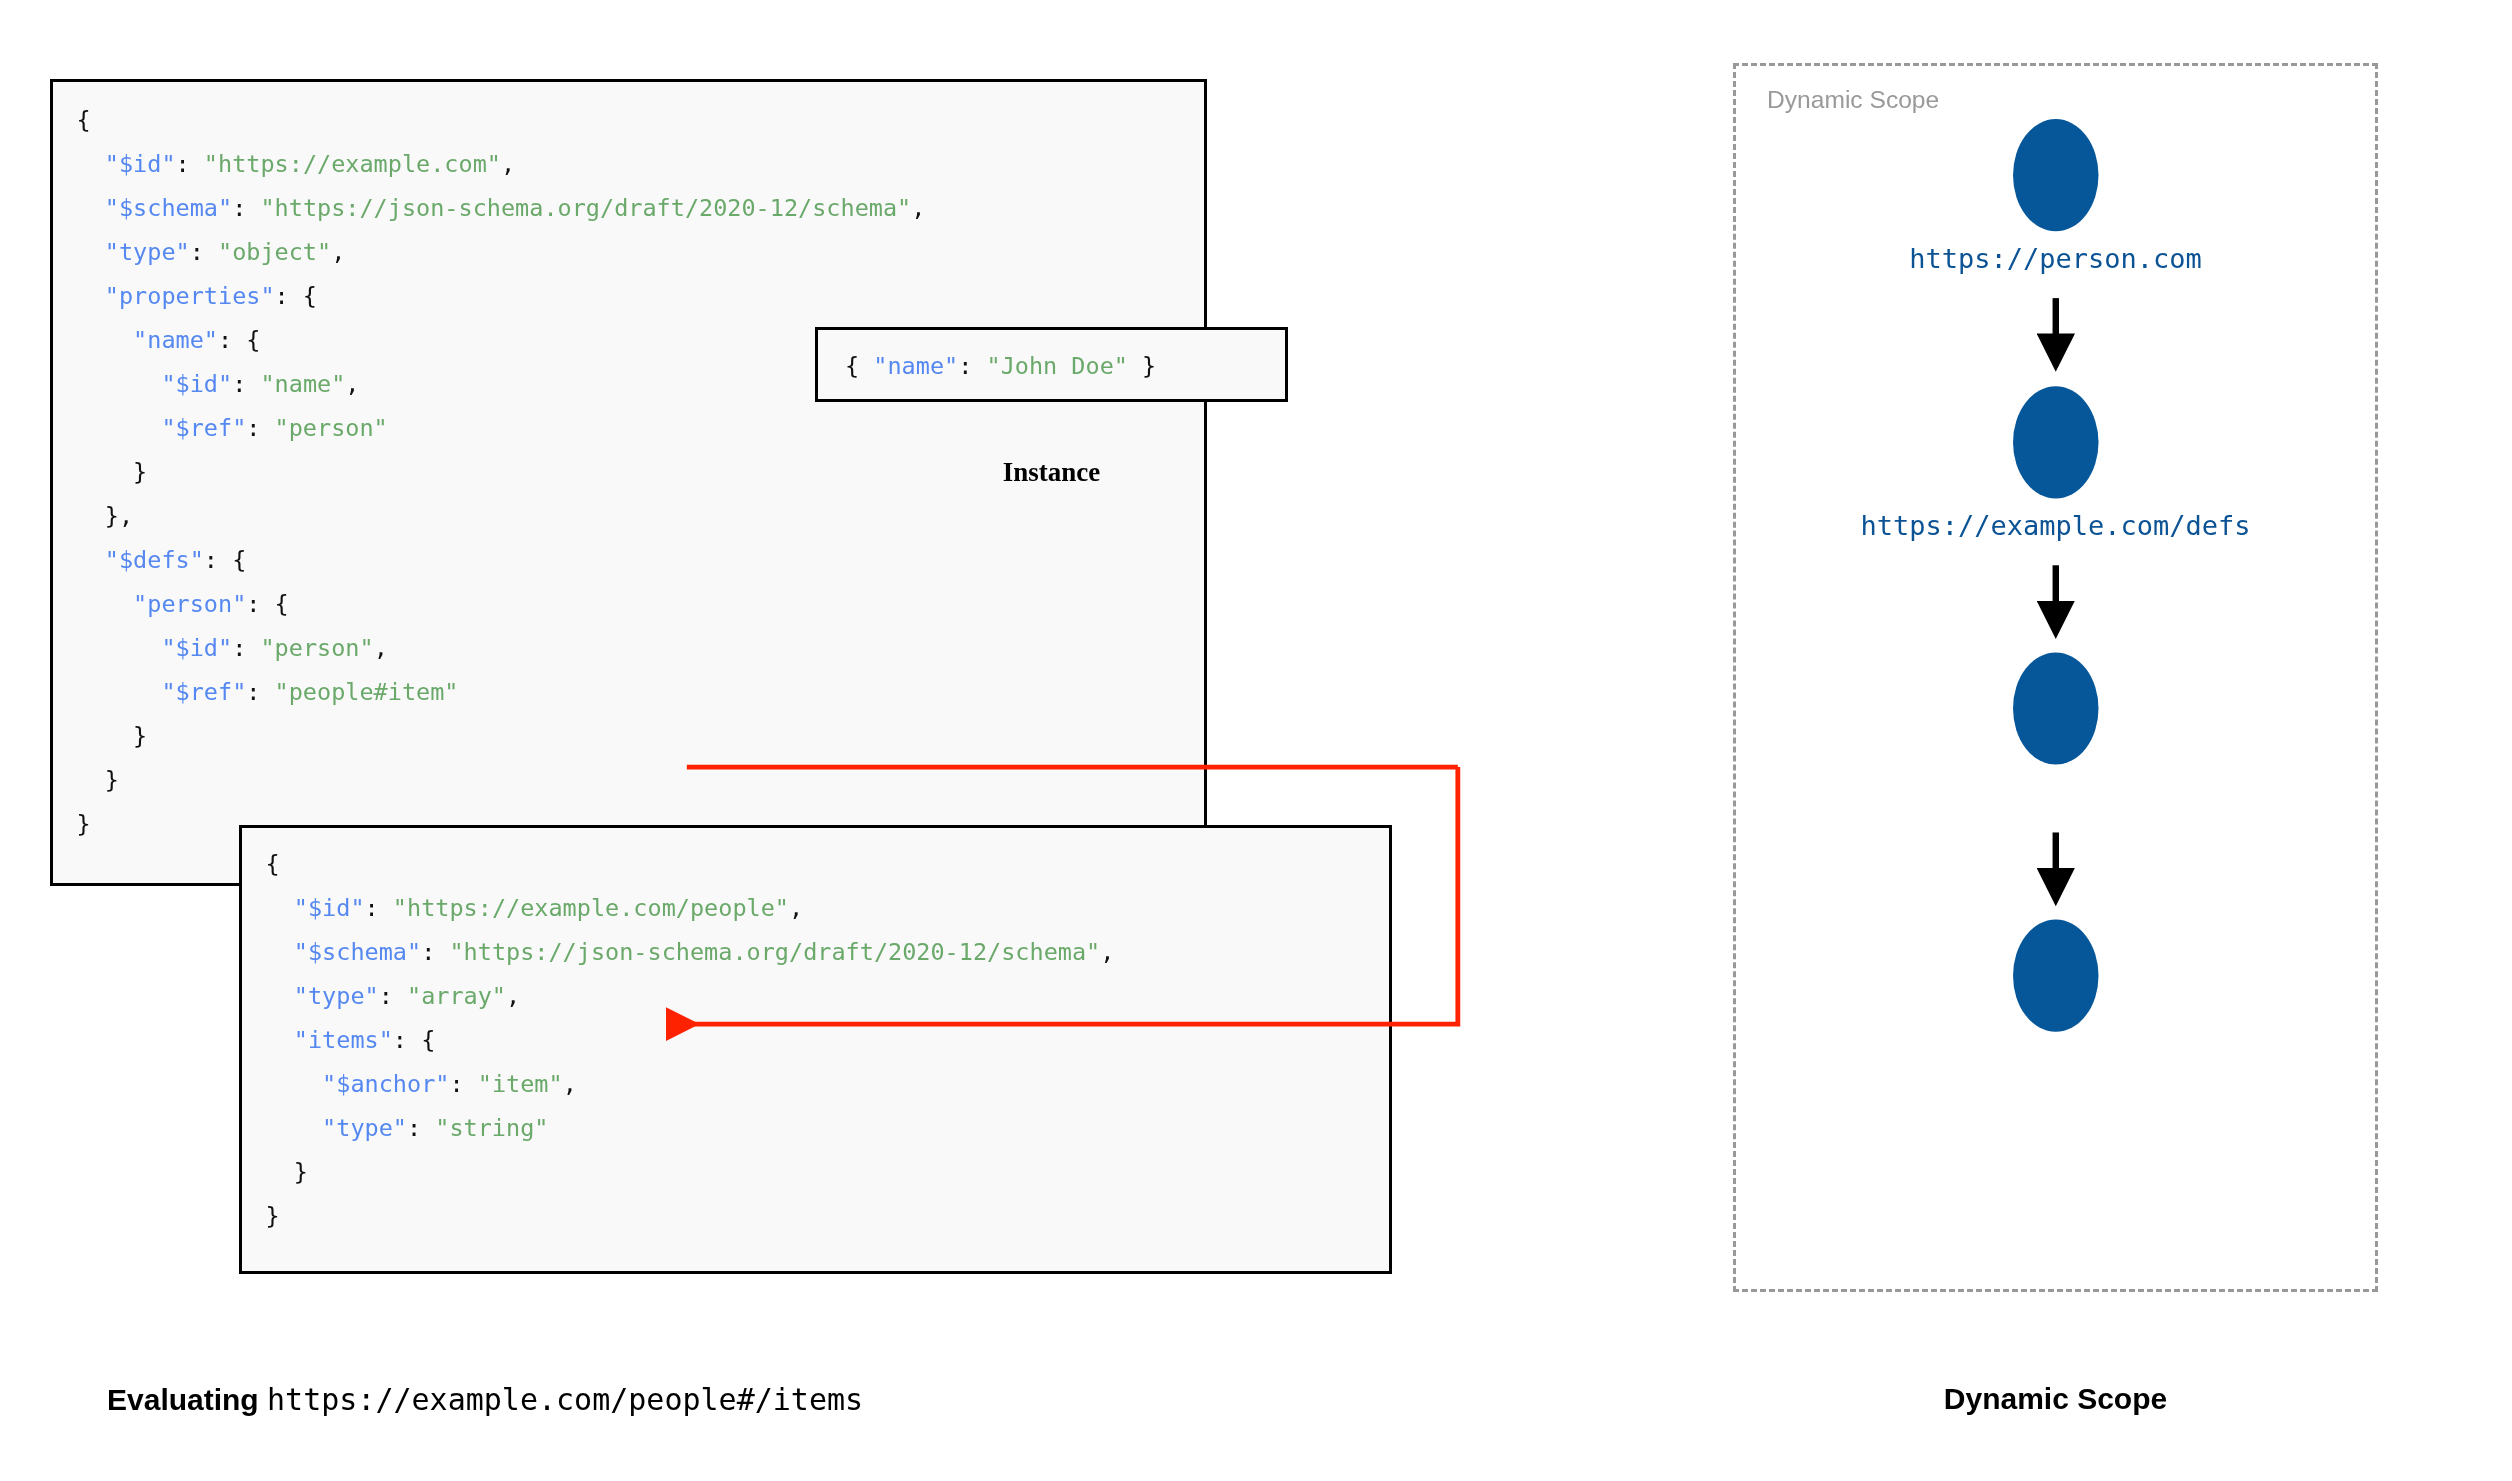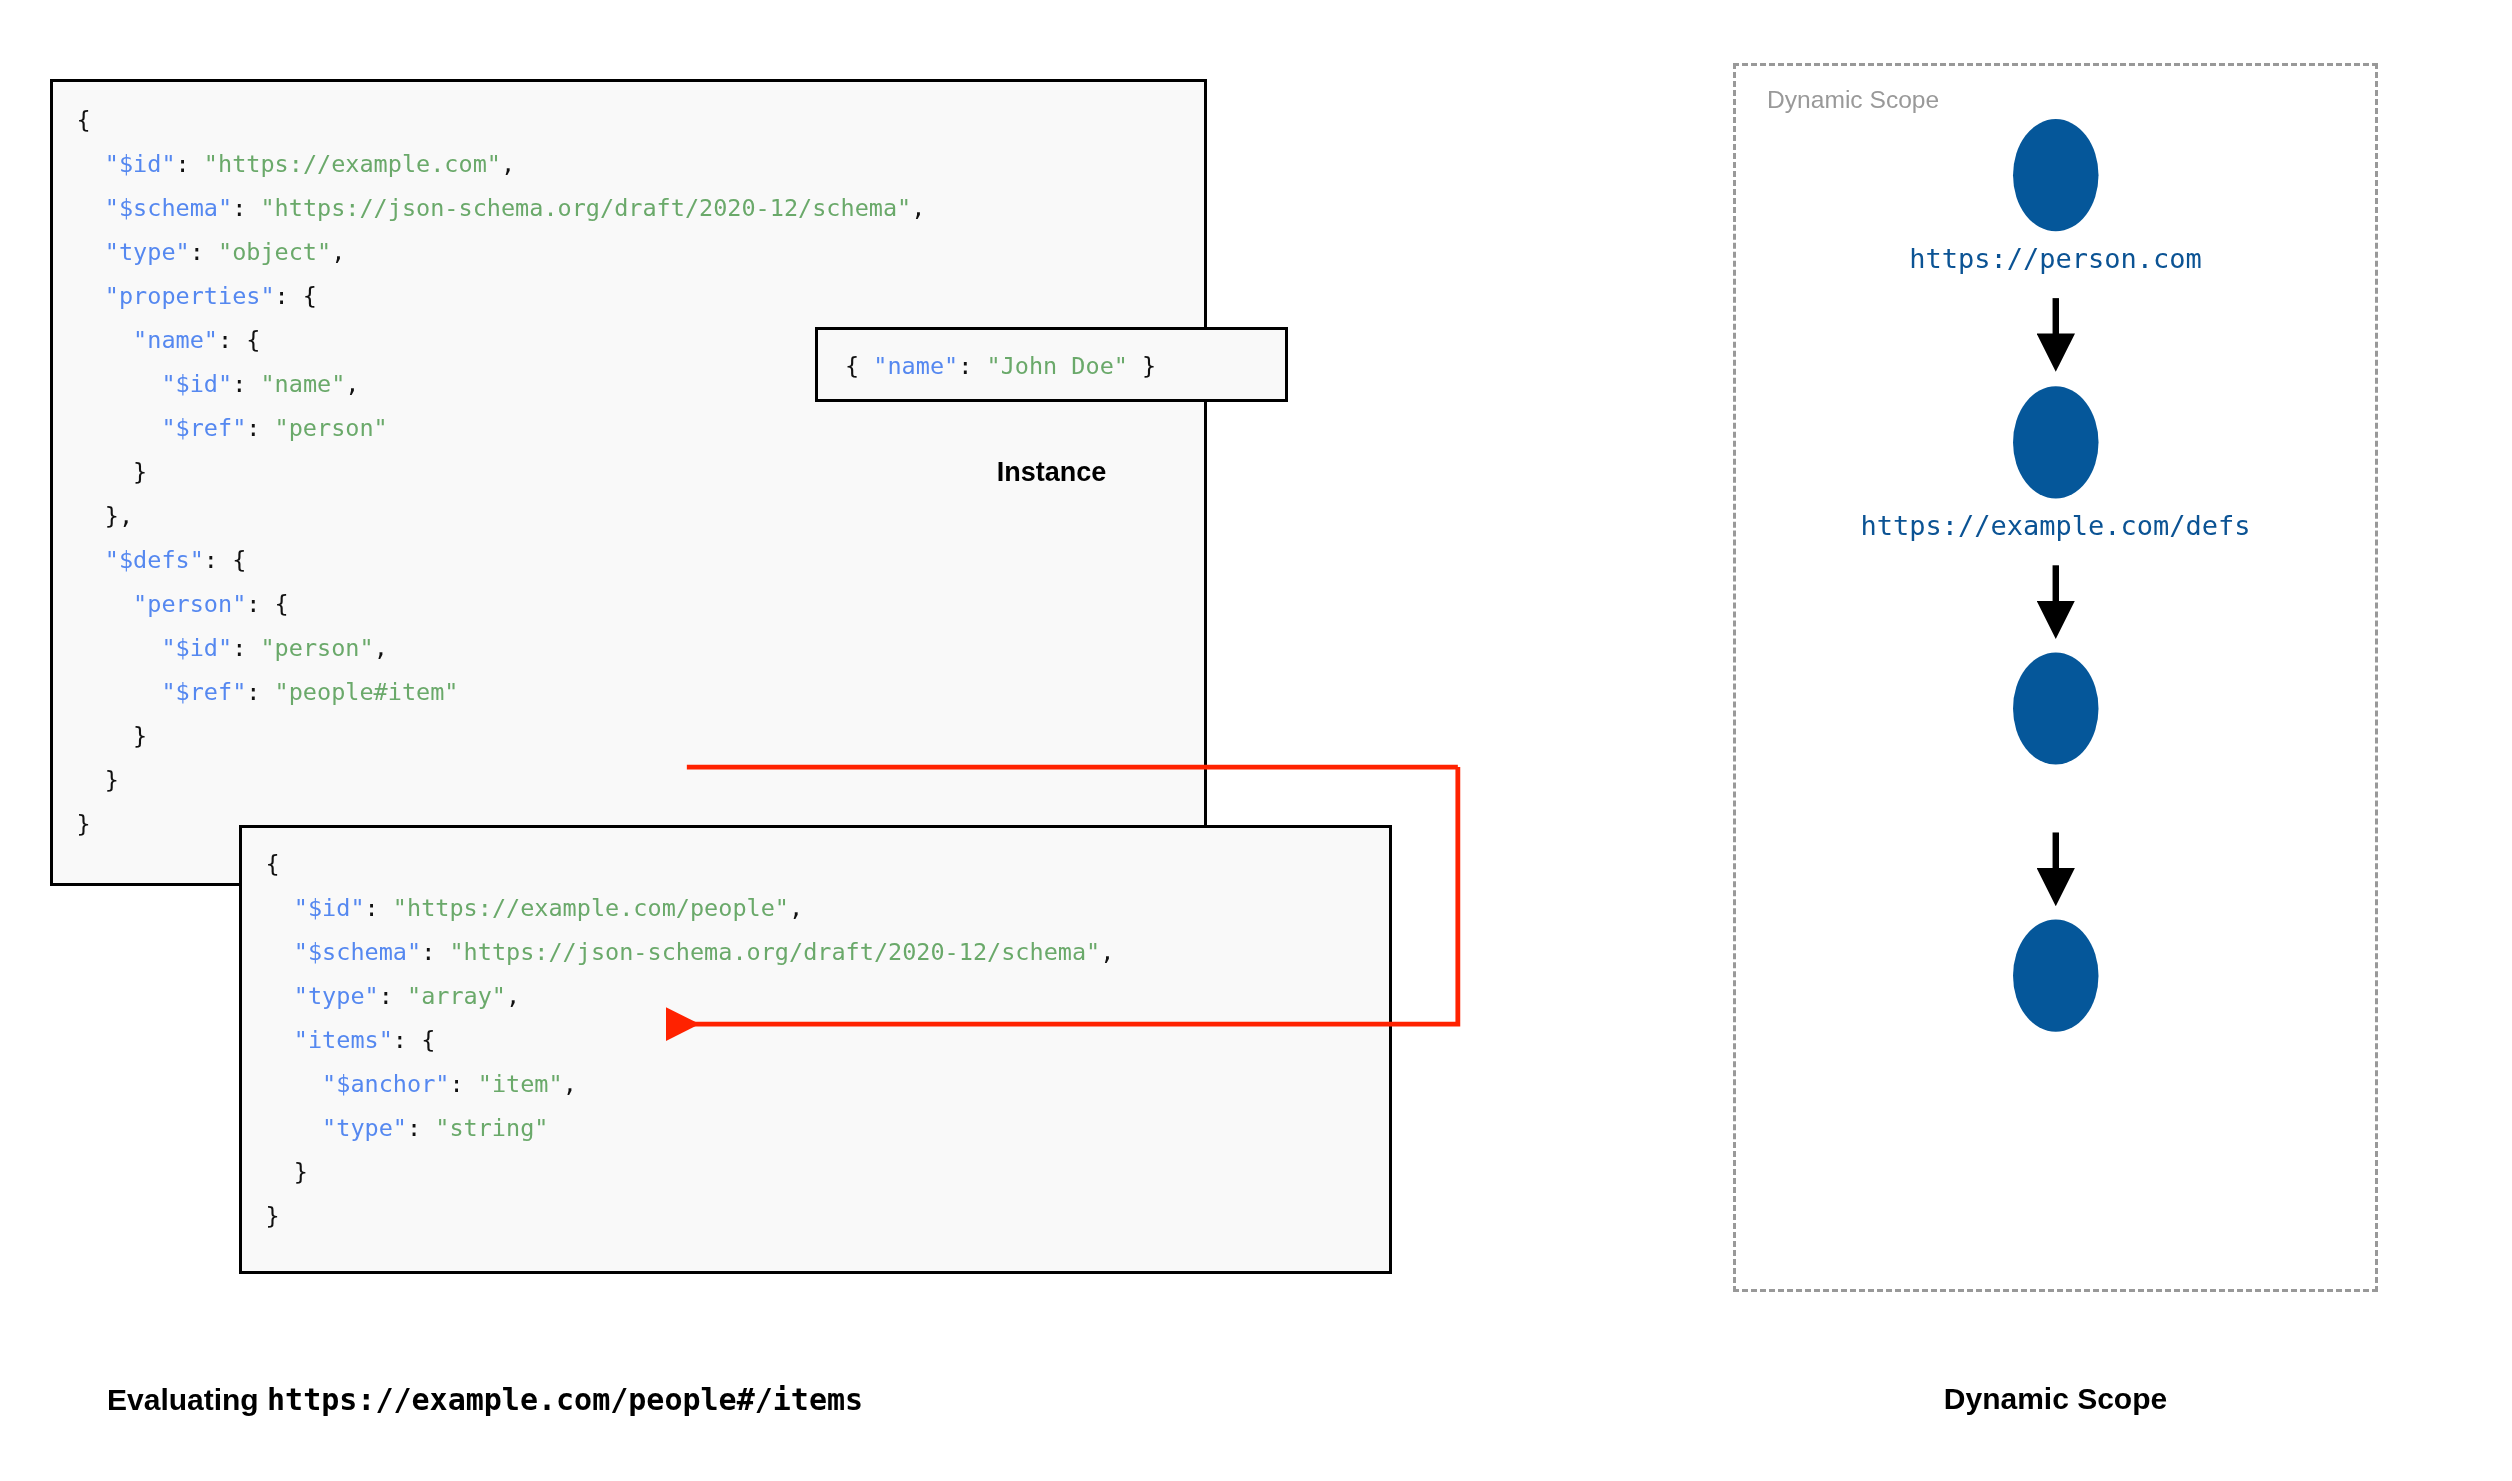--- a/index.html
+++ b/index.html
@@ -65,20 +65,21 @@
   #instance-label {
     position: absolute;
     left: 815px;
     top: 457px;
     width: 473px;
     text-align: center;
     font-size: 27px;
     font-weight: bold;
     color: #000000;
     z-index: 5;
+    font-family: Liberation Serif, serif;
   }
 
   
   #schema-people {
     left: 239px;
     top: 825px;
     width: 1153px;
     height: 449px;
     z-index: 3;
   }
@@ -146,21 +147,21 @@
     color: #000000;
     white-space: nowrap;
     z-index: 5;
   }
   #caption-left .bold {
     font-family: "Liberation Sans", sans-serif;
     font-weight: bold;
   }
   #caption-left .mono {
     font-family: "DejaVu Sans Mono", monospace;
-    font-weight: bold;
+    font-weight: normal;
     font-size: 30px;
   }
   #caption-right {
     position: absolute;
     left: 1733px;
     top: 1382px;
     width: 645px;
     text-align: center;
     font-size: 30px;
     font-weight: bold;

